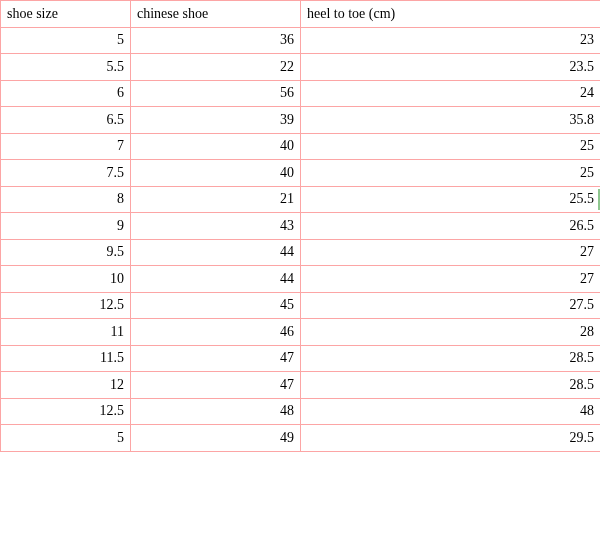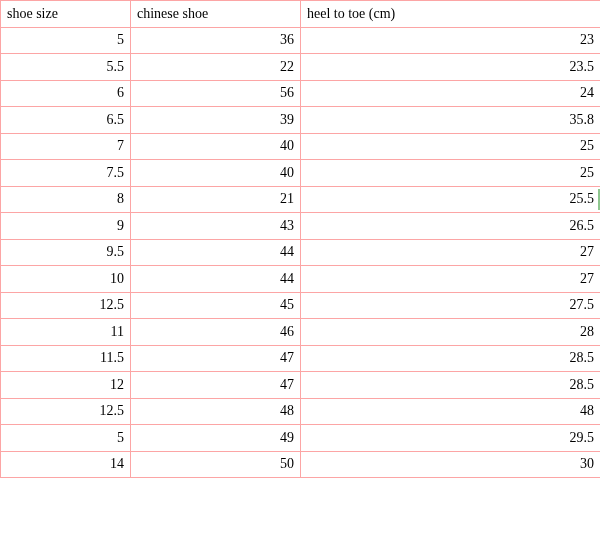--- a/index.html
+++ b/index.html
@@ -137,19 +137,14 @@
       <tr>
         <td>12.5</td>
         <td>48</td>
         <td>48</td>
       </tr>
       <tr>
         <td>5</td>
         <td>49</td>
         <td>29.5</td>
       </tr>
-      <tr>
-        <td>14</td>
-        <td>50</td>
-        <td>30</td>
-      </tr>
     </tbody>
 </table>
 
 </body></html>

